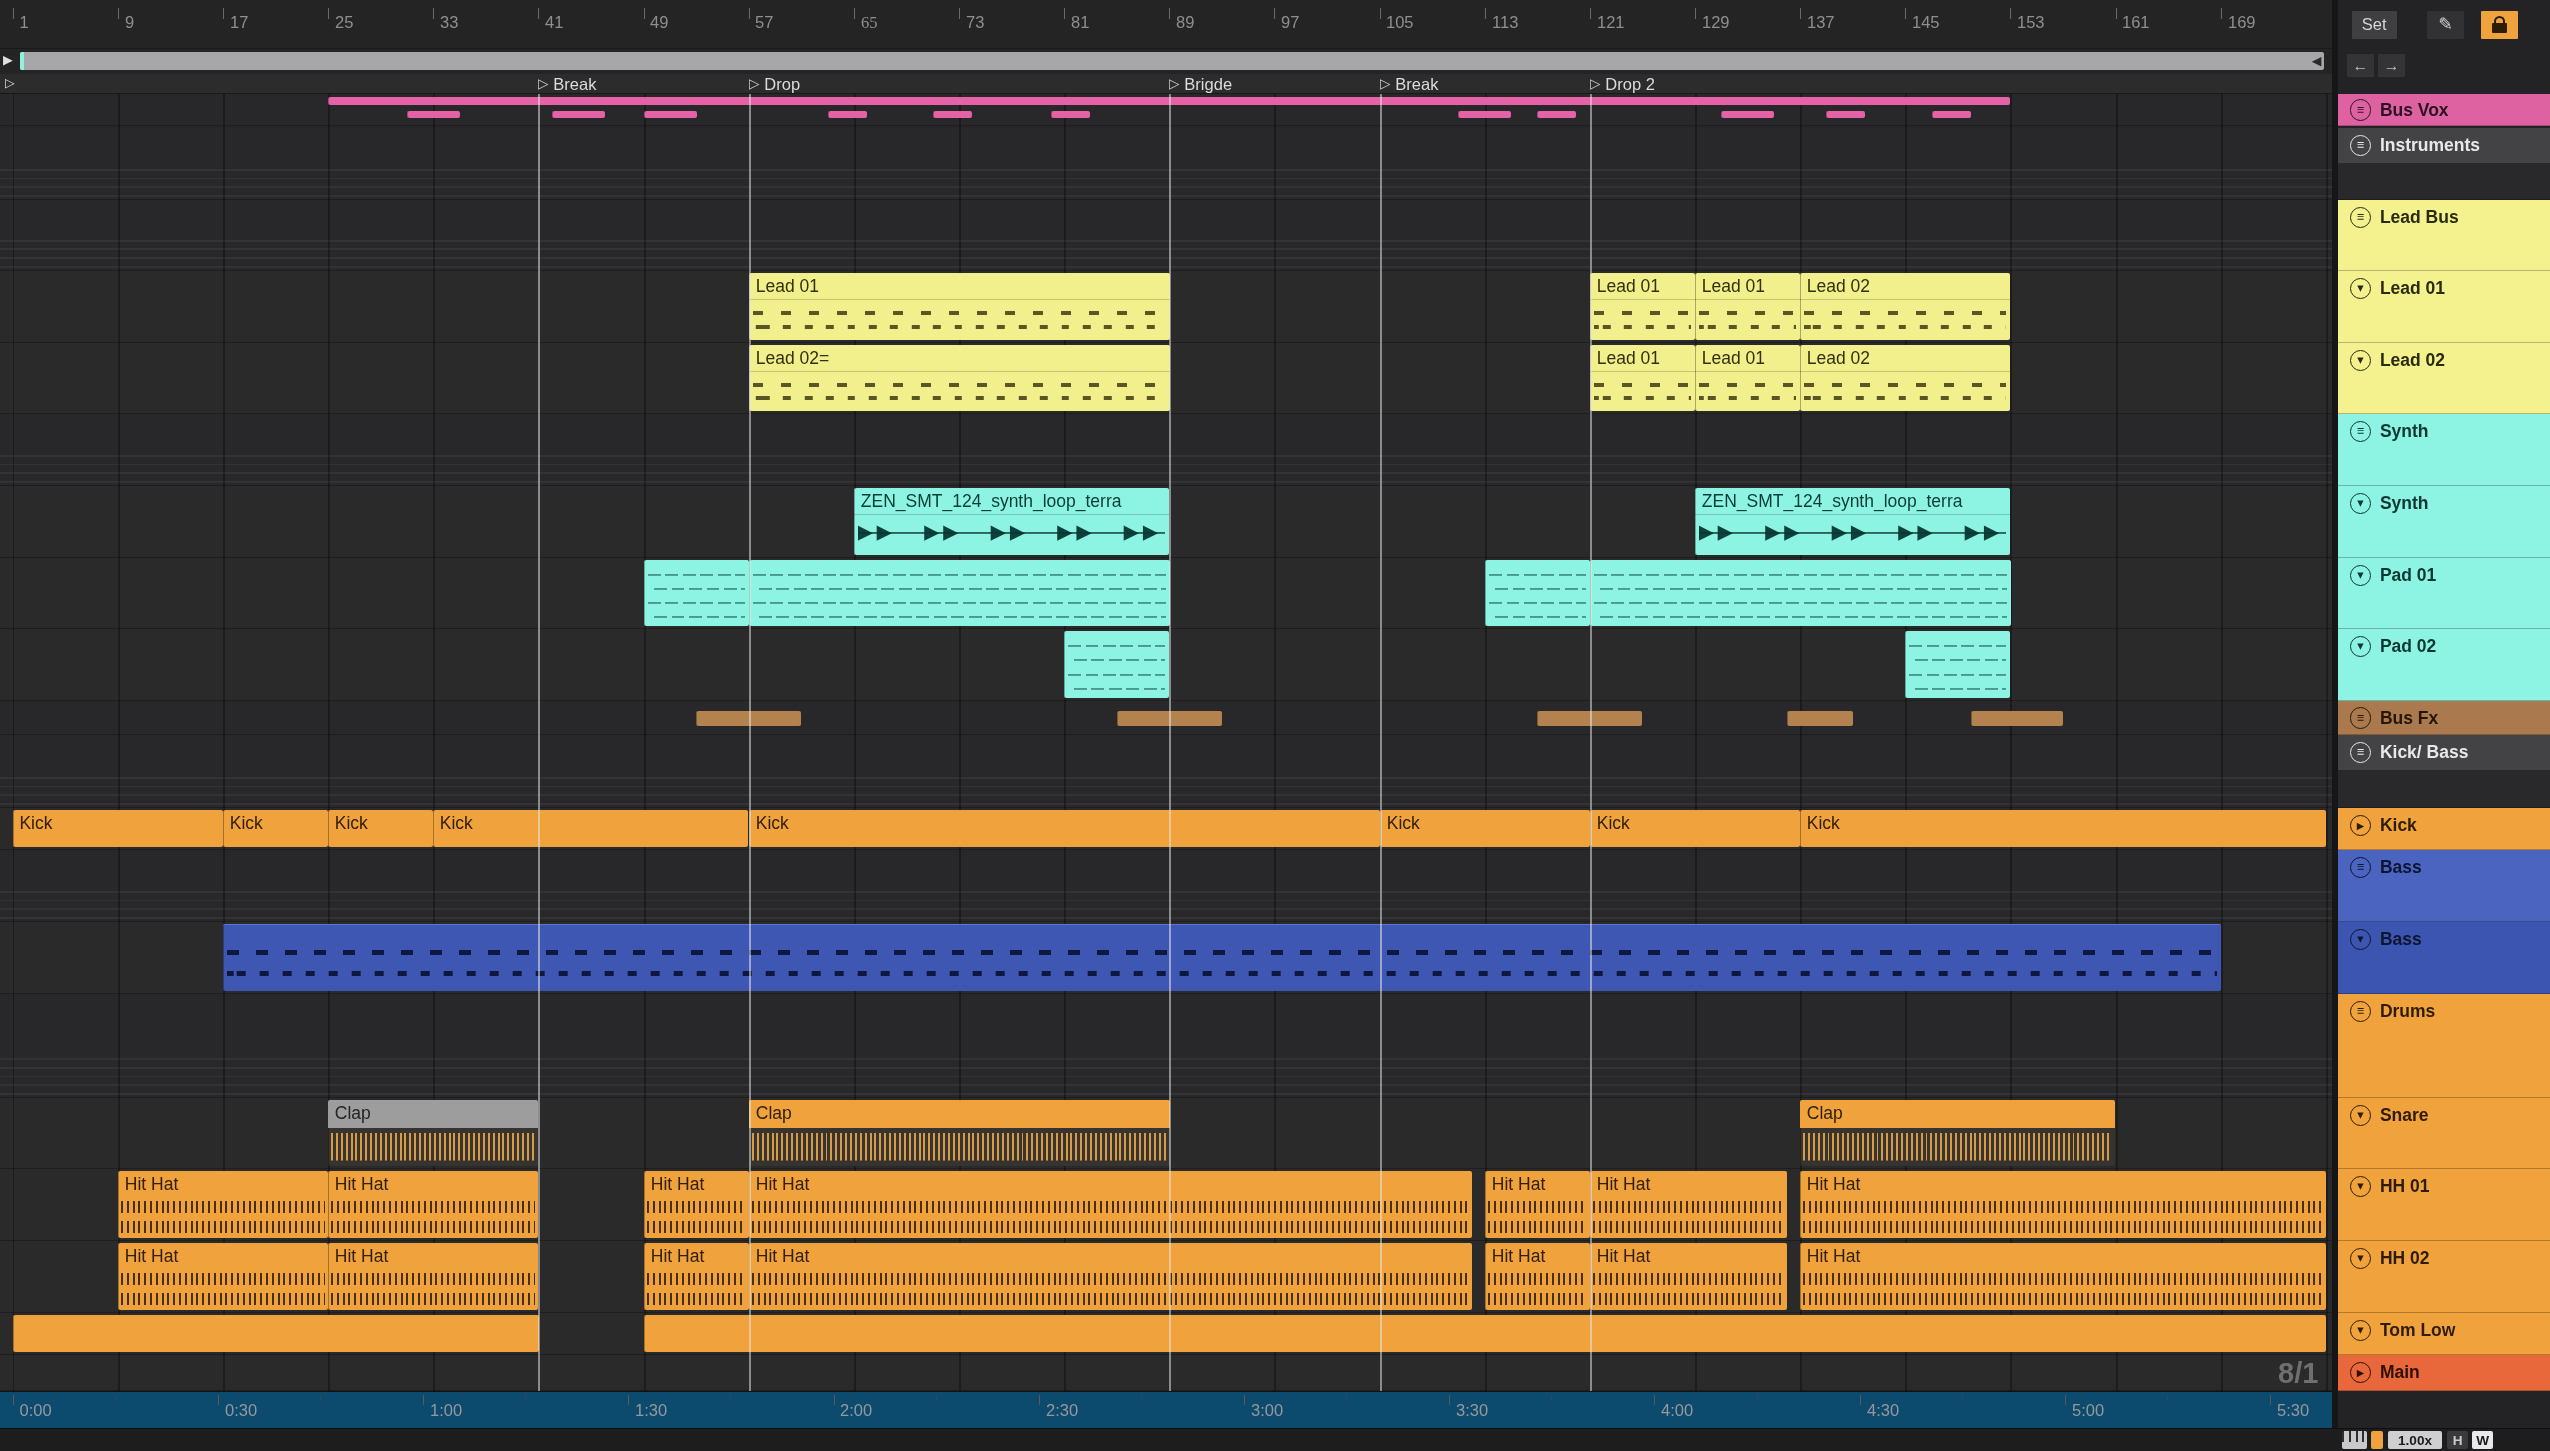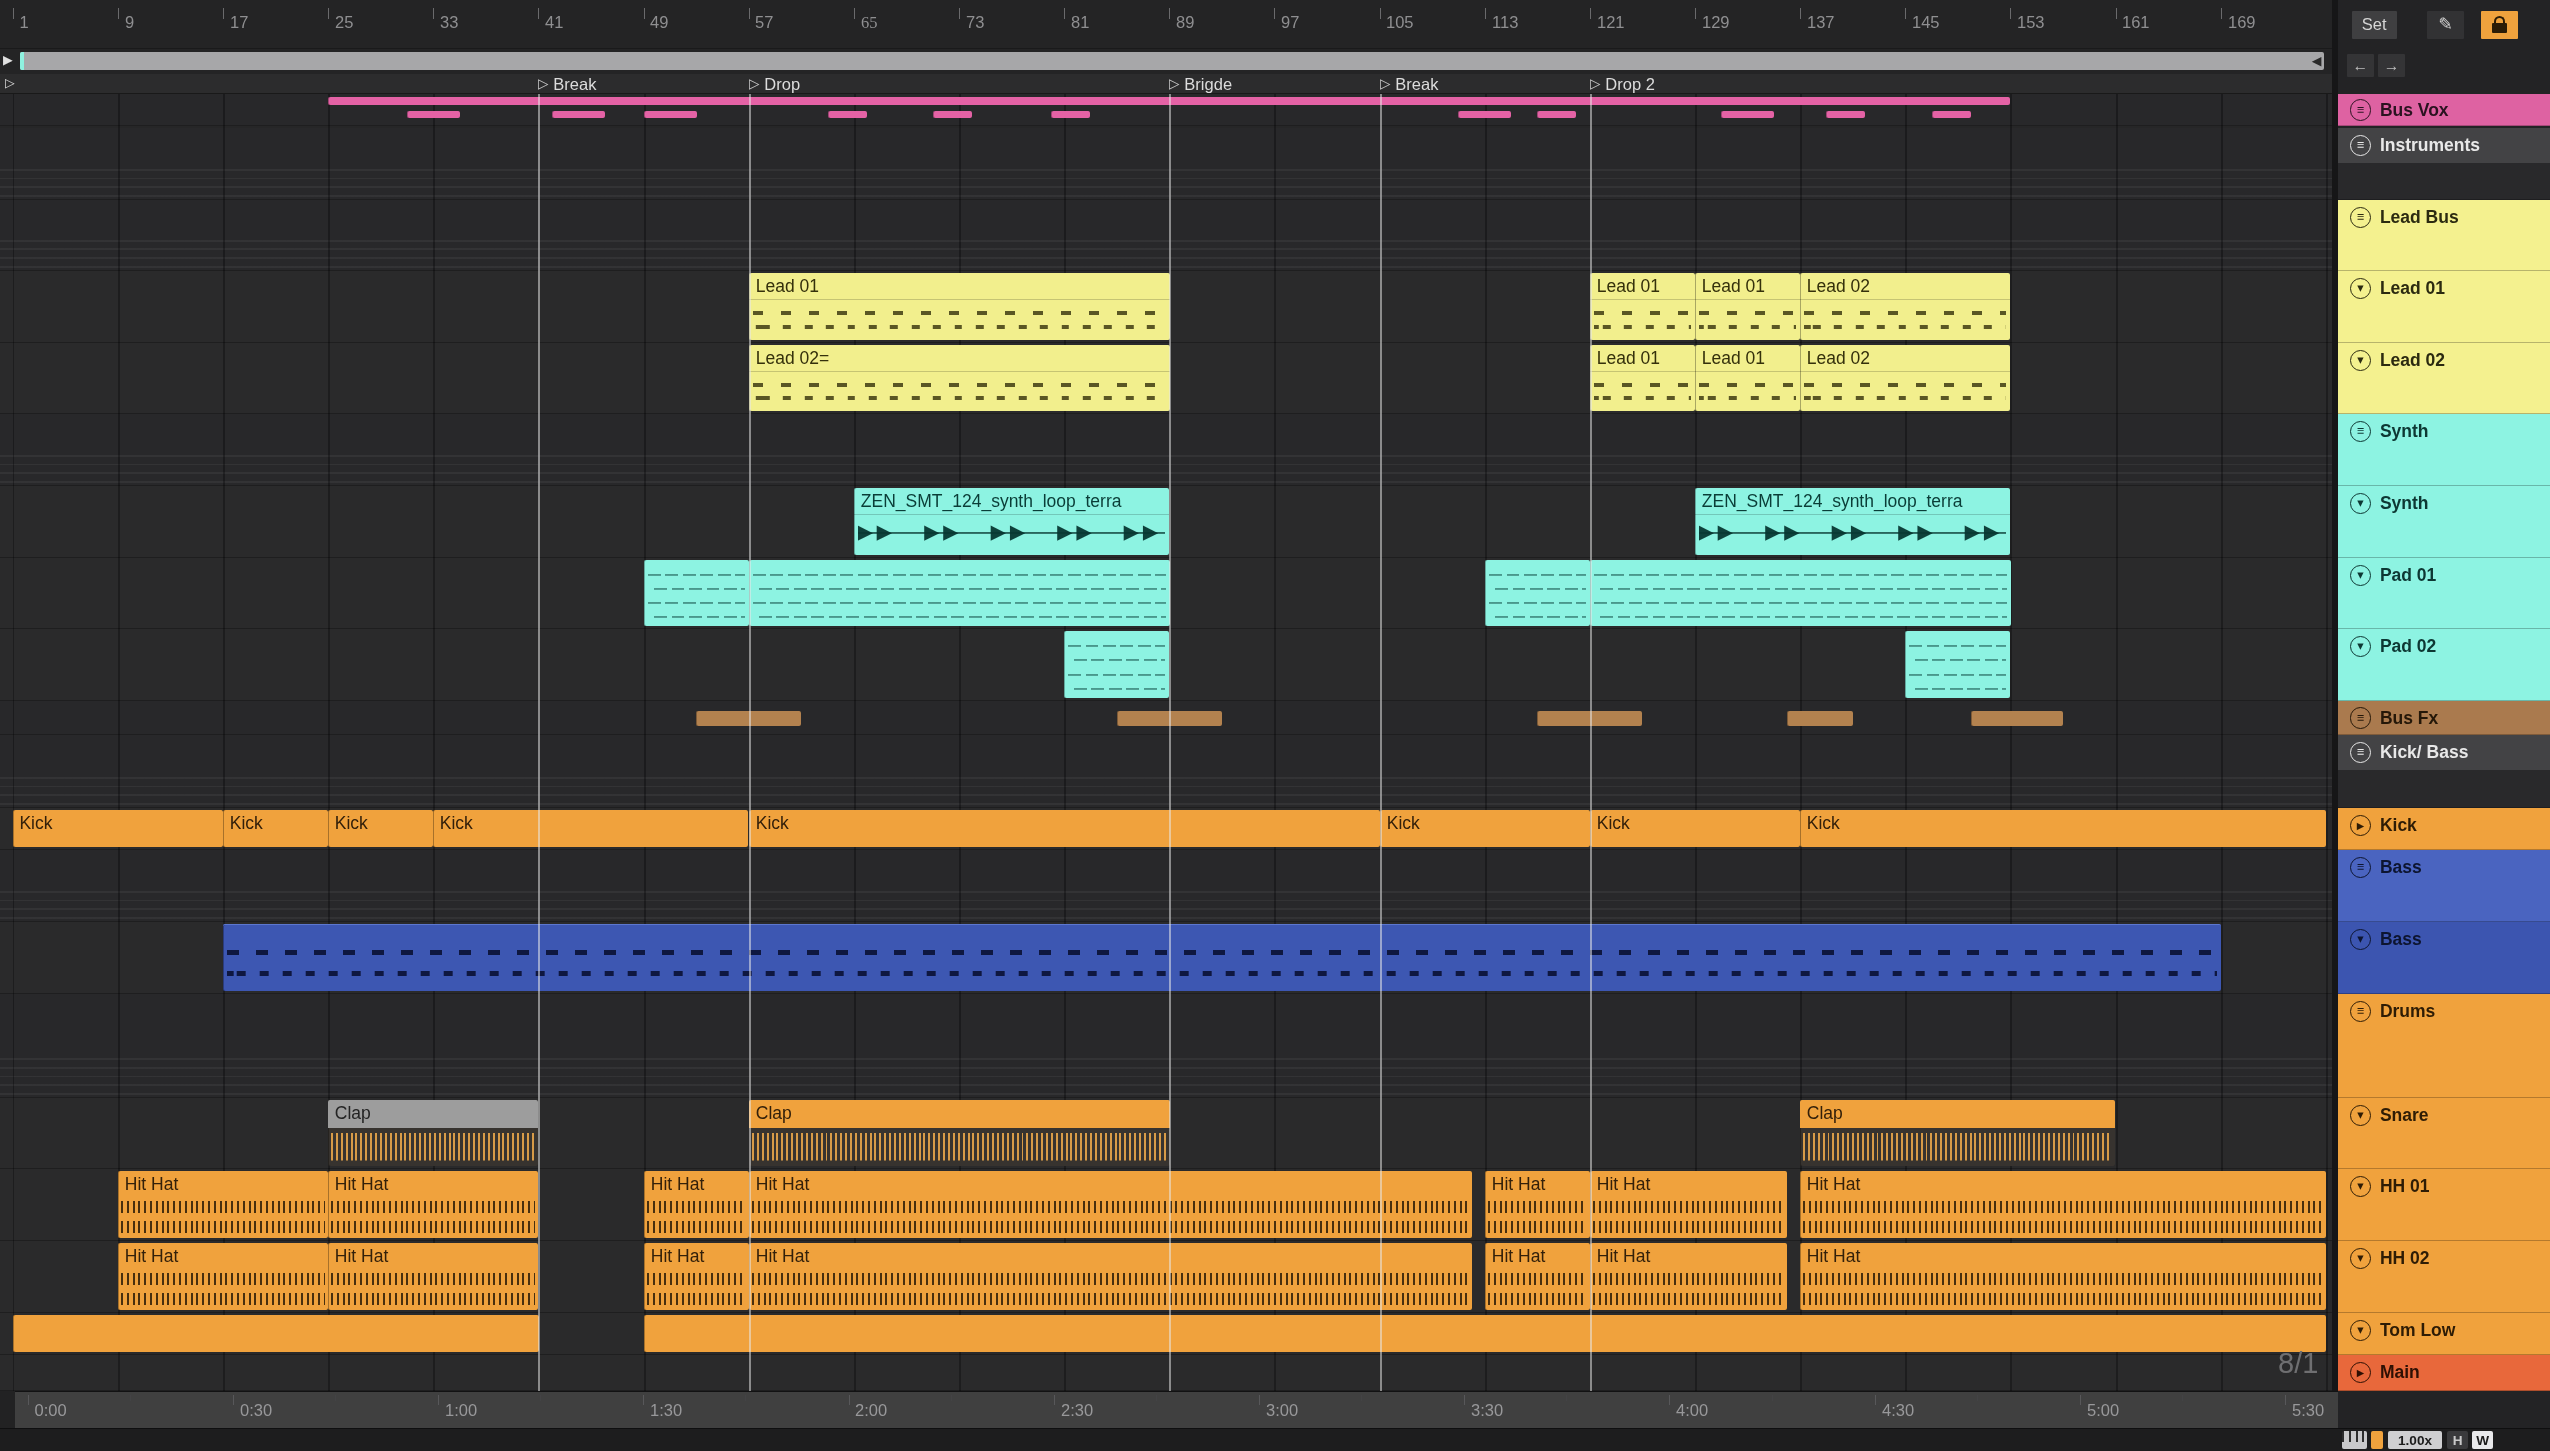--- a/index.html
+++ b/index.html
@@ -51,22 +51,22 @@
 .bass .pat{position:absolute;left:3.9px;right:3.9px;top:5.8px;bottom:4.9px;
  background-image:repeating-linear-gradient(90deg,rgba(9,16,52,.9) 0 11.7px,transparent 11.7px 29px),repeating-linear-gradient(90deg,rgba(9,16,52,.9) 0 8.8px,transparent 8.8px 23px);
  background-size:100% 4.9px,100% 4.9px;background-position:0 38%,9.7px 80%;background-repeat:repeat-x,repeat-x}
 .clap{background:#37332f;color:#33200a}
 .clap .clip-label{position:absolute;top:0;left:0;right:0;height:28px;background:#f0a23d}
 .clap.selected .clip-label{background:#9d9d9d;color:#242424}
 .clap .pat{position:absolute;left:2.9px;right:2.9px;top:30px;bottom:3.9px;
  background-image:repeating-linear-gradient(90deg,rgba(233,166,74,.9) 0 1.9px,transparent 1.9px 4.9px);
  background-size:100% 86%;background-position:0 55%;background-repeat:no-repeat}
 .vox-line,.vox-bit{background:#e462a5;border-radius:1.9px}
-#timesig{position:absolute;right:13.6px;bottom:11px;font-size:29px;font-weight:normal;color:#6f6f71;z-index:40}
-#time-ruler{position:absolute;left:15px;top:1391px;width:2332px;height:37px;background:#404040;border-top:1px solid #121213}
+#timesig{position:absolute;right:13.6px;bottom:1px;font-size:29px;font-weight:bold;color:#6f6f71;z-index:40}
+#time-ruler{position:absolute;left:0;top:1391px;width:2332px;height:37px;background:#0c4a6e;border-top:1px solid #121213}
 .ttick{position:absolute;top:2.9px;width:1px;height:9.7px;background:#58585a}
 .ttick.minor{height:5.8px;background:#434345}
 .time-label{position:absolute;top:8.8px;font-size:16.5px;color:#98989a}
 #sidebar{position:absolute;left:2338px;top:0;width:212px;height:1428px;background:#232325}
 .strack{position:absolute;left:0;width:212px;overflow:hidden;border-bottom:1px solid rgba(0,0,0,.25)}
 .strack.header-only{background:#29292b}
 .strack-head{display:flex;align-items:center;gap:8.8px;padding-left:11.7px}
 .ticon{width:21.4px;height:21.4px;min-width:21.4px;border:1.9px solid currentColor;border-radius:50%;display:flex;align-items:center;justify-content:center;font-size:12.6px;line-height:1}
 .ticon.play{font-size:9.7px}
 .tlabel{font-size:17.5px;font-weight:bold;white-space:nowrap}

